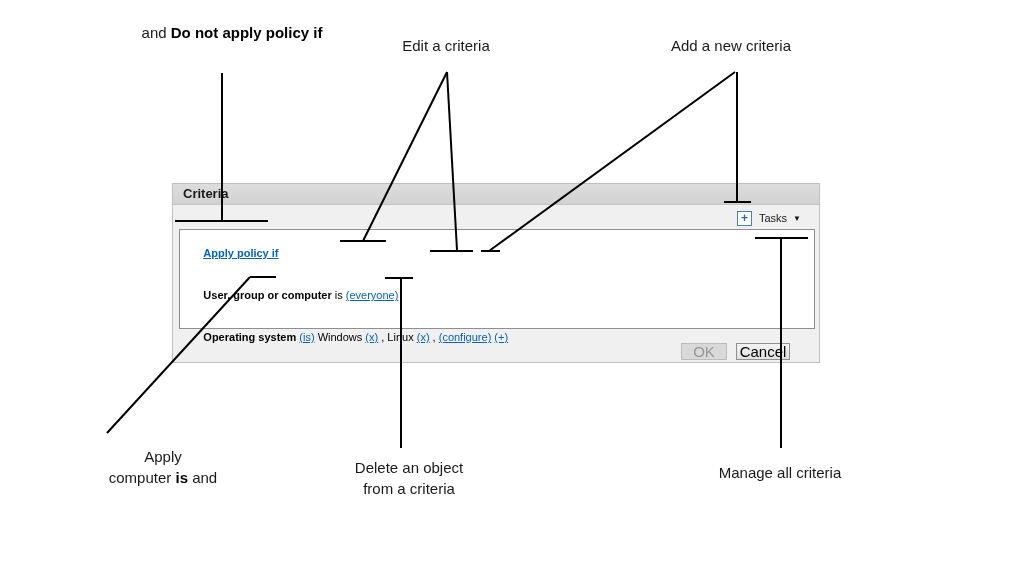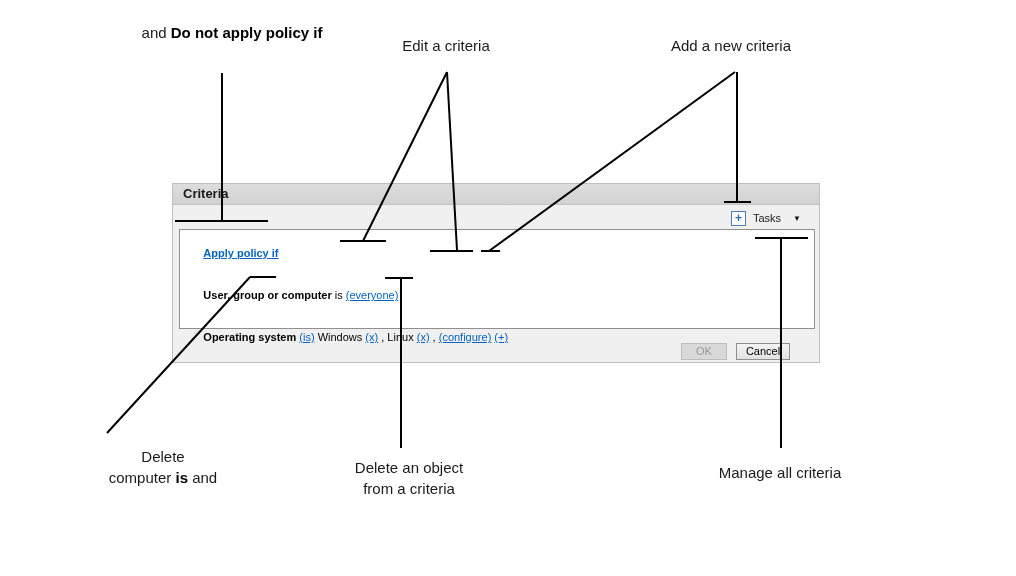--- a/index.html
+++ b/index.html
@@ -26,34 +26,34 @@
   }
   .toolbar{
     position:absolute;top:26px;right:18px;height:16px;
     display:flex;align-items:center;gap:7px;font-size:11px;color:#1a1a1a;
   }
   .plusbtn{
     width:13px;height:13px;background:#ffffff;border:1px solid #4a7ebb;
     color:#2b6cb5;font-weight:bold;font-size:12px;line-height:12px;
     text-align:center;cursor:default;display:inline-block;
   }
-  .tasks{display:flex;align-items:center;gap:12px;cursor:default;}
+  .tasks{display:flex;align-items:center;gap:6px;cursor:default;}
   .tasks .arrow{font-size:8px;color:#111;}
   .contentbox{
     position:absolute;left:6px;top:45px;width:636px;height:100px;
     background:#ffffff;border:1px solid #8f8f8f;box-sizing:border-box;
     padding:2px 5px;font-size:11px;line-height:14px;color:#000;
   }
   .contentbox .row{white-space:pre-wrap;}
   .lnk{color:#0563C1;text-decoration:underline;cursor:default;}
   .lnk.bold{font-weight:bold;}
   .boldtxt{font-weight:bold;margin-top:28px;}
   .btnrow{position:absolute;right:29px;top:159px;display:flex;gap:9px;}
   .btn{
-    height:17px;font-size:11px;text-align:center;line-height:15px;
+    height:17px;font-size:15px;text-align:center;line-height:15px;
     box-sizing:border-box;
   }
   .btn.ok{
     width:46px;background:#d9d9d9;border:1px solid #bdbdbd;color:#989898;
   }
   .btn.cancel{
     width:54px;background:linear-gradient(#f3f3f3,#e2e2e2);
     border:1px solid #8f8f8f;color:#000;
   }
 
@@ -69,21 +69,21 @@
 
 <div class="callout" style="left:316px;top:35px;">
   <div>Edit a criteria</div>
 </div>
 
 <div class="callout" style="left:601px;top:35px;">
   <div>Add a new criteria</div>
 </div>
 
 <div class="callout" style="left:33px;top:446px;">
-  <div>Delete</div>
+  <div>Apply</div>
   <div><span>computer </span><b>is</b><span> and</span></div>
 </div>
 
 <div class="callout" style="left:279px;top:457px;">
   <div>Delete an object</div>
   <div>from a criteria</div>
 </div>
 
 <div class="callout" style="left:650px;top:462px;">
   <div>Manage all criteria</div>

